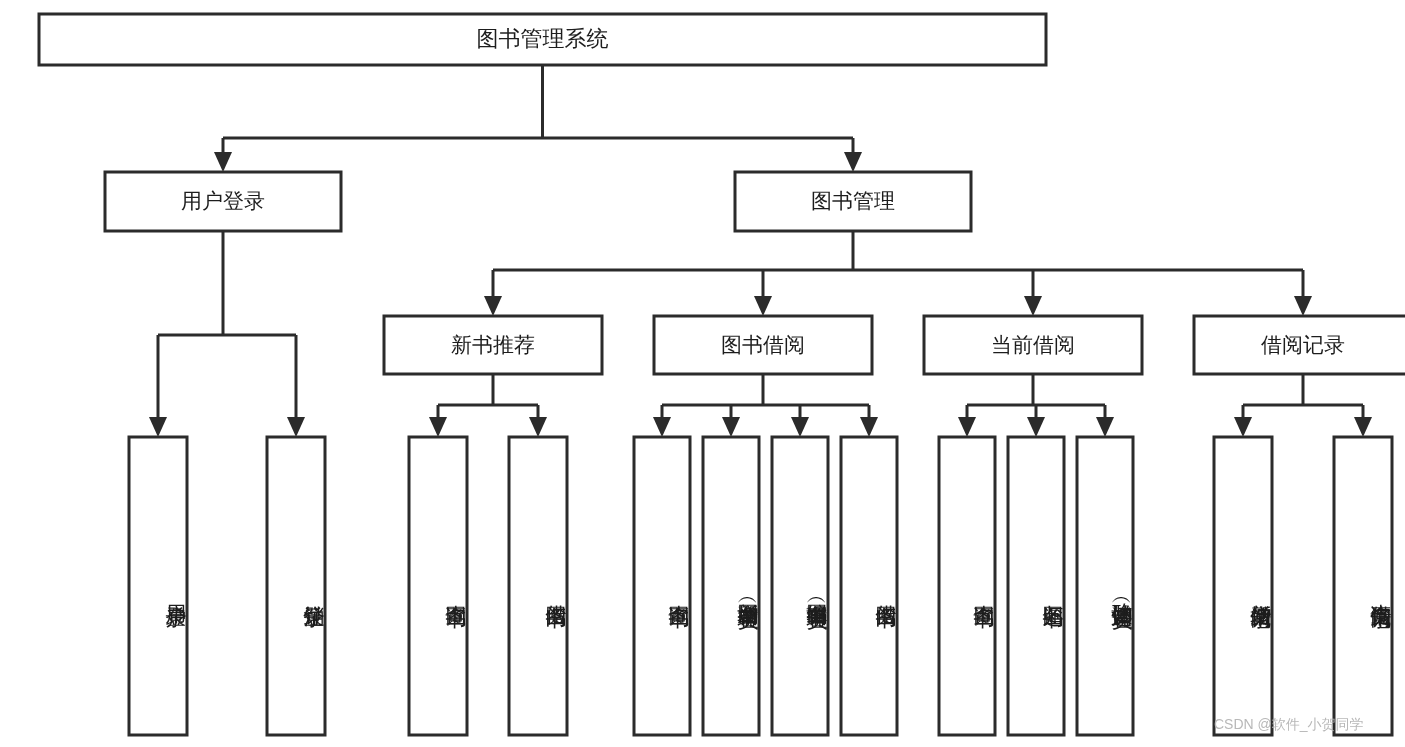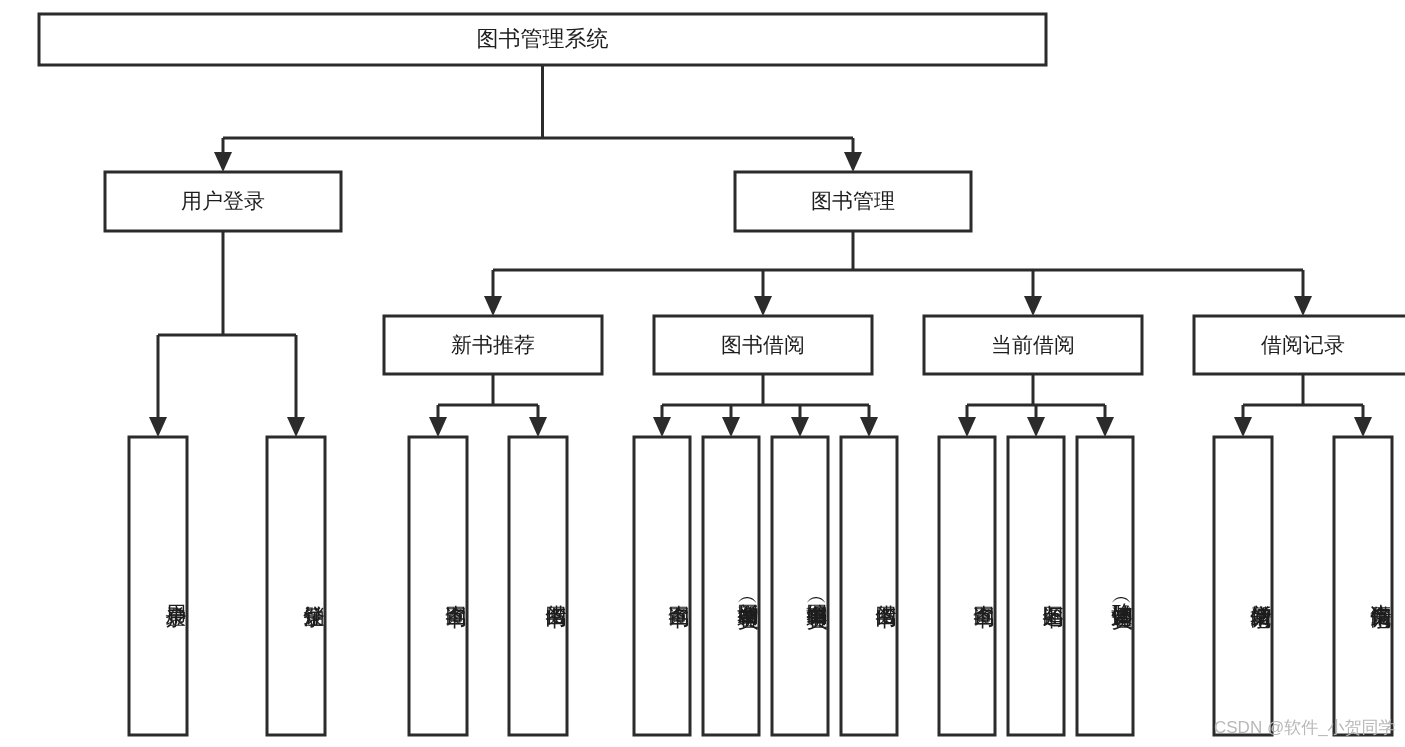--- a/index.html
+++ b/index.html
@@ -62,21 +62,21 @@
     font-size: 21px;
     line-height: 1.05;
     letter-spacing: 1px;
     color: #1d1d1d;
     white-space: nowrap;
     pointer-events: none;
   }
   .watermark {
     position: absolute;
     font-family: "Liberation Sans", "DejaVu Sans", sans-serif;
-    font-size: 17px;
+    font-size: 14px;
     color: #b8b8b8;
     white-space: nowrap;
   }
 </style>
 </head>
 <body>
 
 <div id="diagram-root">
   <svg class="diagram" viewBox="0 0 1405 747" xmlns="http://www.w3.org/2000/svg">
     <g id="connectors-layer">

